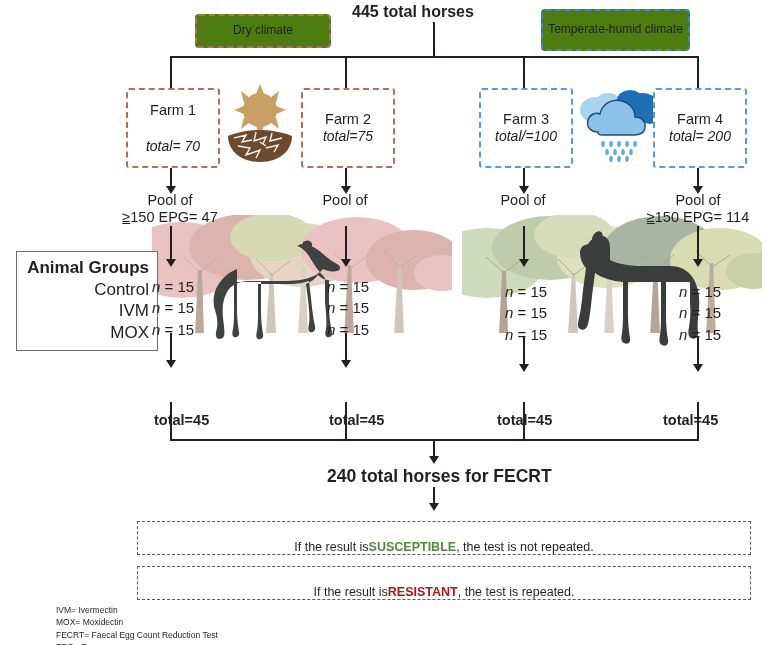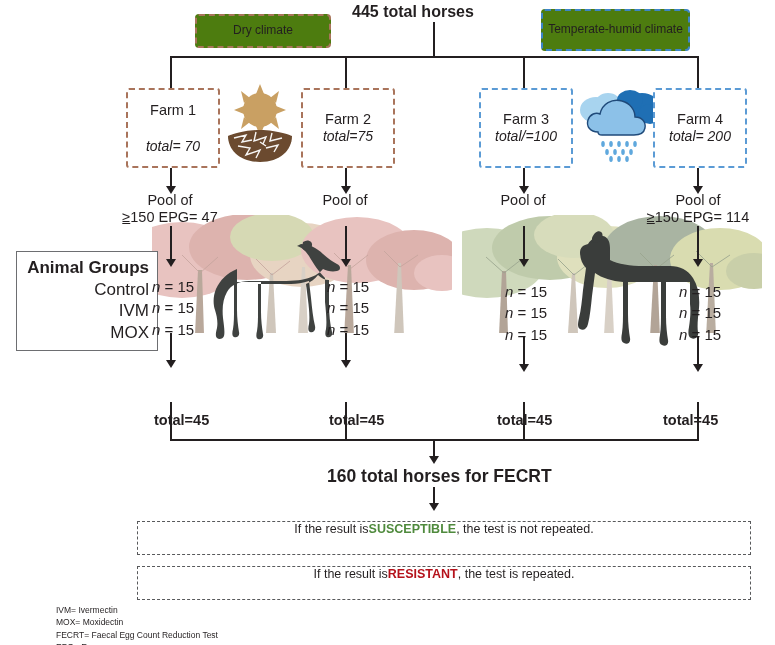--- a/index.html
+++ b/index.html
@@ -42,21 +42,21 @@
   .ncol{position:absolute;font-size:15px;line-height:1.42;white-space:nowrap;}
   .ncol i{font-style:italic;}
   
   .total45{position:absolute;font-weight:bold;font-size:14.5px;white-space:nowrap;margin-top:34px;}
   
   .title-main{position:absolute;font-weight:bold;font-size:16px;white-space:nowrap;}
   .title-mid{position:absolute;font-weight:bold;font-size:17.5px;white-space:nowrap;}
   
   .result-box{
     position:absolute;border:1.8px dashed #58595b;background:#ffffff;
-    display:flex;align-items:flex-start;justify-content:center;font-size:12.5px;
+    display:flex;align-items:flex-end;justify-content:center;font-size:12.5px;
   }
   .kw-susceptible{color:#4f8a3d;font-weight:bold;}
   .kw-resistant{color:#b5121b;font-weight:bold;}
   
   .legend{position:absolute;font-size:8.5px;line-height:1.45;color:#231f20;}
   
   .scene{position:absolute;overflow:hidden;}
 </style>
 </head>
 <body>
@@ -314,21 +314,21 @@
   <div><i>n</i> = 15</div>
   <div><i>n</i> = 15</div>
   <div><i>n</i> = 15</div>
 </div>
 
 <div class="total45" style="left:154px;top:378px;">total=45</div>
 <div class="total45" style="left:329px;top:378px;">total=45</div>
 <div class="total45" style="left:497px;top:378px;">total=45</div>
 <div class="total45" style="left:663px;top:378px;">total=45</div>
 
-<div class="title-mid" style="left:327px;top:466px;">160 total horses for FECRT</div>
+<div class="title-mid" style="left:327px;top:466px;">240 total horses for FECRT</div>
 
 <div class="result-box" style="left:137px;top:521px;width:612px;height:32px;">
   <span>If the result is </span>
     <span class="kw-susceptible">SUSCEPTIBLE</span>
     <span>, the test is not repeated.</span>
 </div>
 <div class="result-box" style="left:137px;top:566px;width:612px;height:32px;">
   <span>If the result is </span>
     <span class="kw-resistant">RESISTANT</span>
     <span>, the test is repeated.</span>

